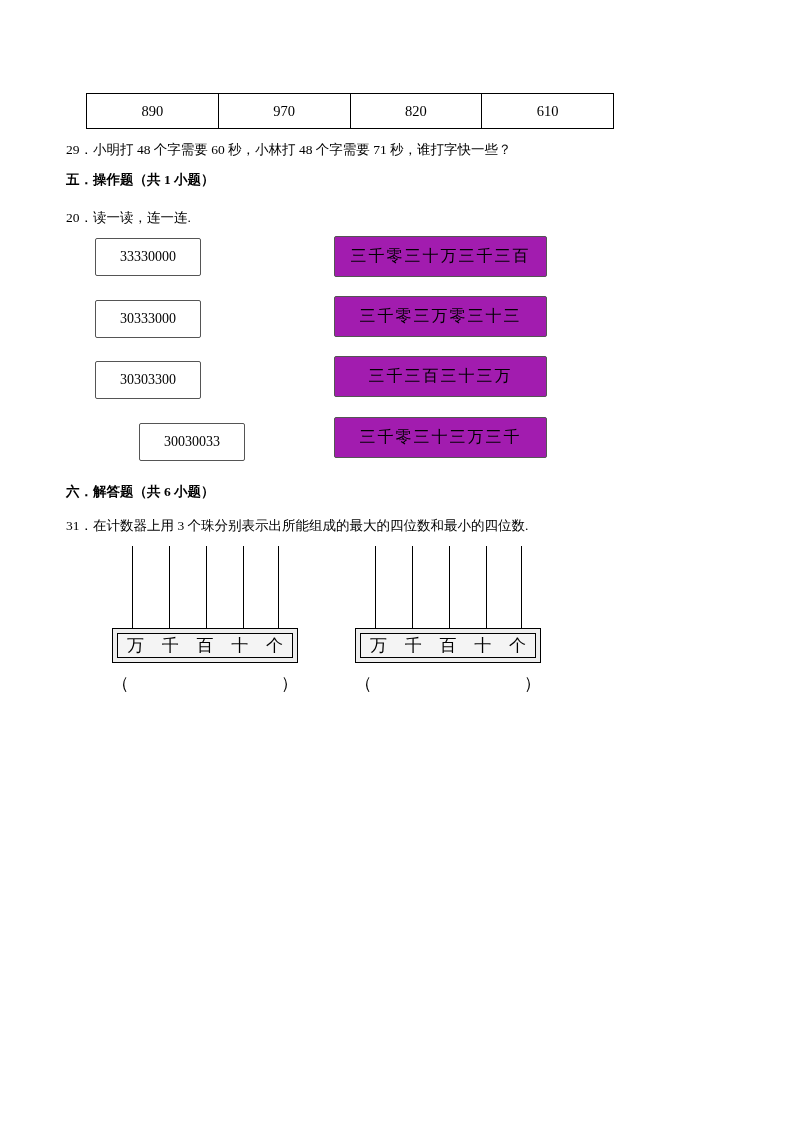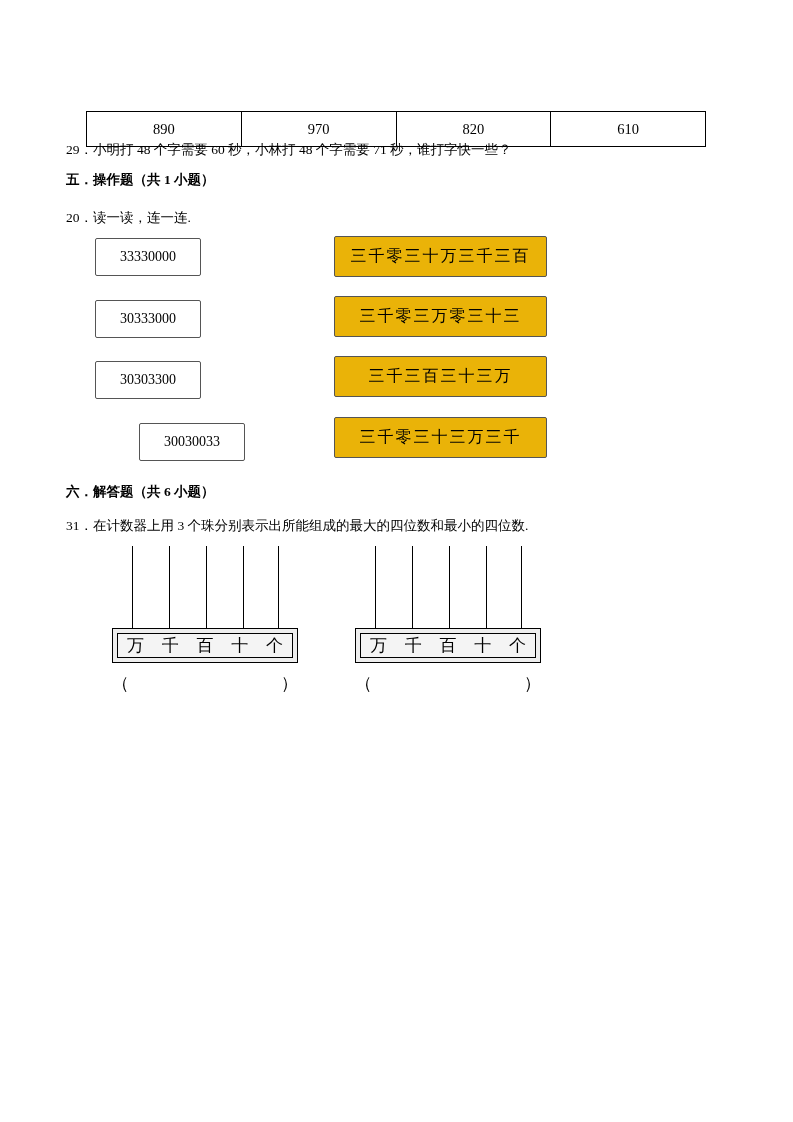--- a/index.html
+++ b/index.html
@@ -19,22 +19,22 @@
     width: 793px;
     height: 1122px;
     padding: 0;
     box-sizing: border-box;
   }
 
   
   .num-table {
     position: absolute;
     left: 86px;
-    top: 111px;
-    width: 620px;
+    top: 93px;
+    width: 528px;
     border-collapse: collapse;
     table-layout: fixed;
   }
   .num-table td {
     border: 1px solid #000;
     height: 32px;
     text-align: center;
     vertical-align: middle;
     font-size: 14.5px;
     font-family: "Liberation Serif", serif;
@@ -90,21 +90,21 @@
     width: 211px;
     height: 39px;
     border: 1px solid #555;
     border-radius: 2px;
     display: flex;
     align-items: center;
     justify-content: center;
     font-size: 16px;
     letter-spacing: 2px;
     font-family: "Liberation Serif", serif;
-    background: #eab308;
+    background: #a21caf;
     pointer-events: auto;
   }
 
   .num-box.n0 { left: 95px;  top: 238px; }
   .num-box.n1 { left: 95px;  top: 300px; }
   .num-box.n2 { left: 95px;  top: 361px; }
   .num-box.n3 { left: 95px;  top: 423px; margin-left: 44px; }
 
   .cn-box.c0 { left: 334px; top: 236px; }
   .cn-box.c1 { left: 334px; top: 296px; }

